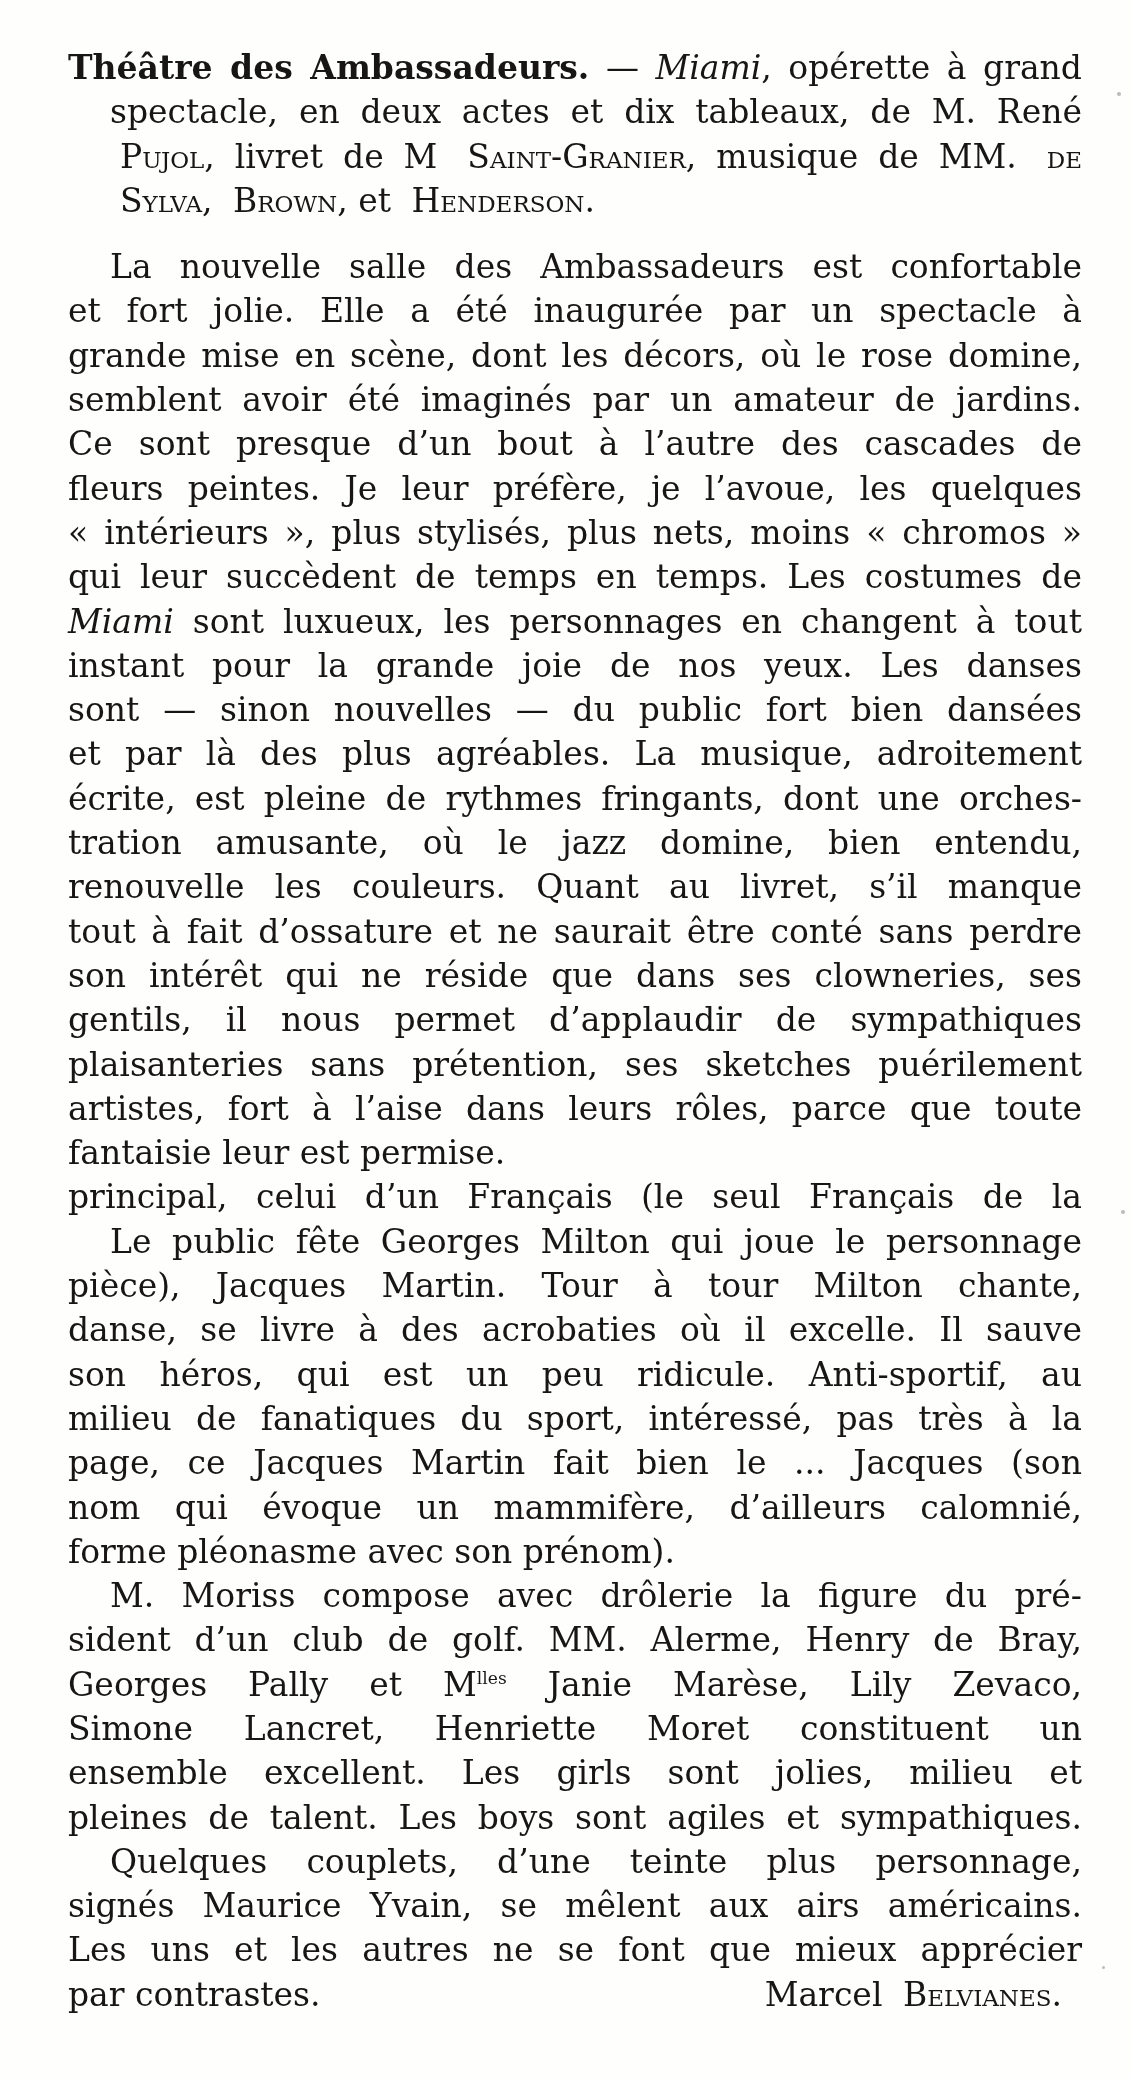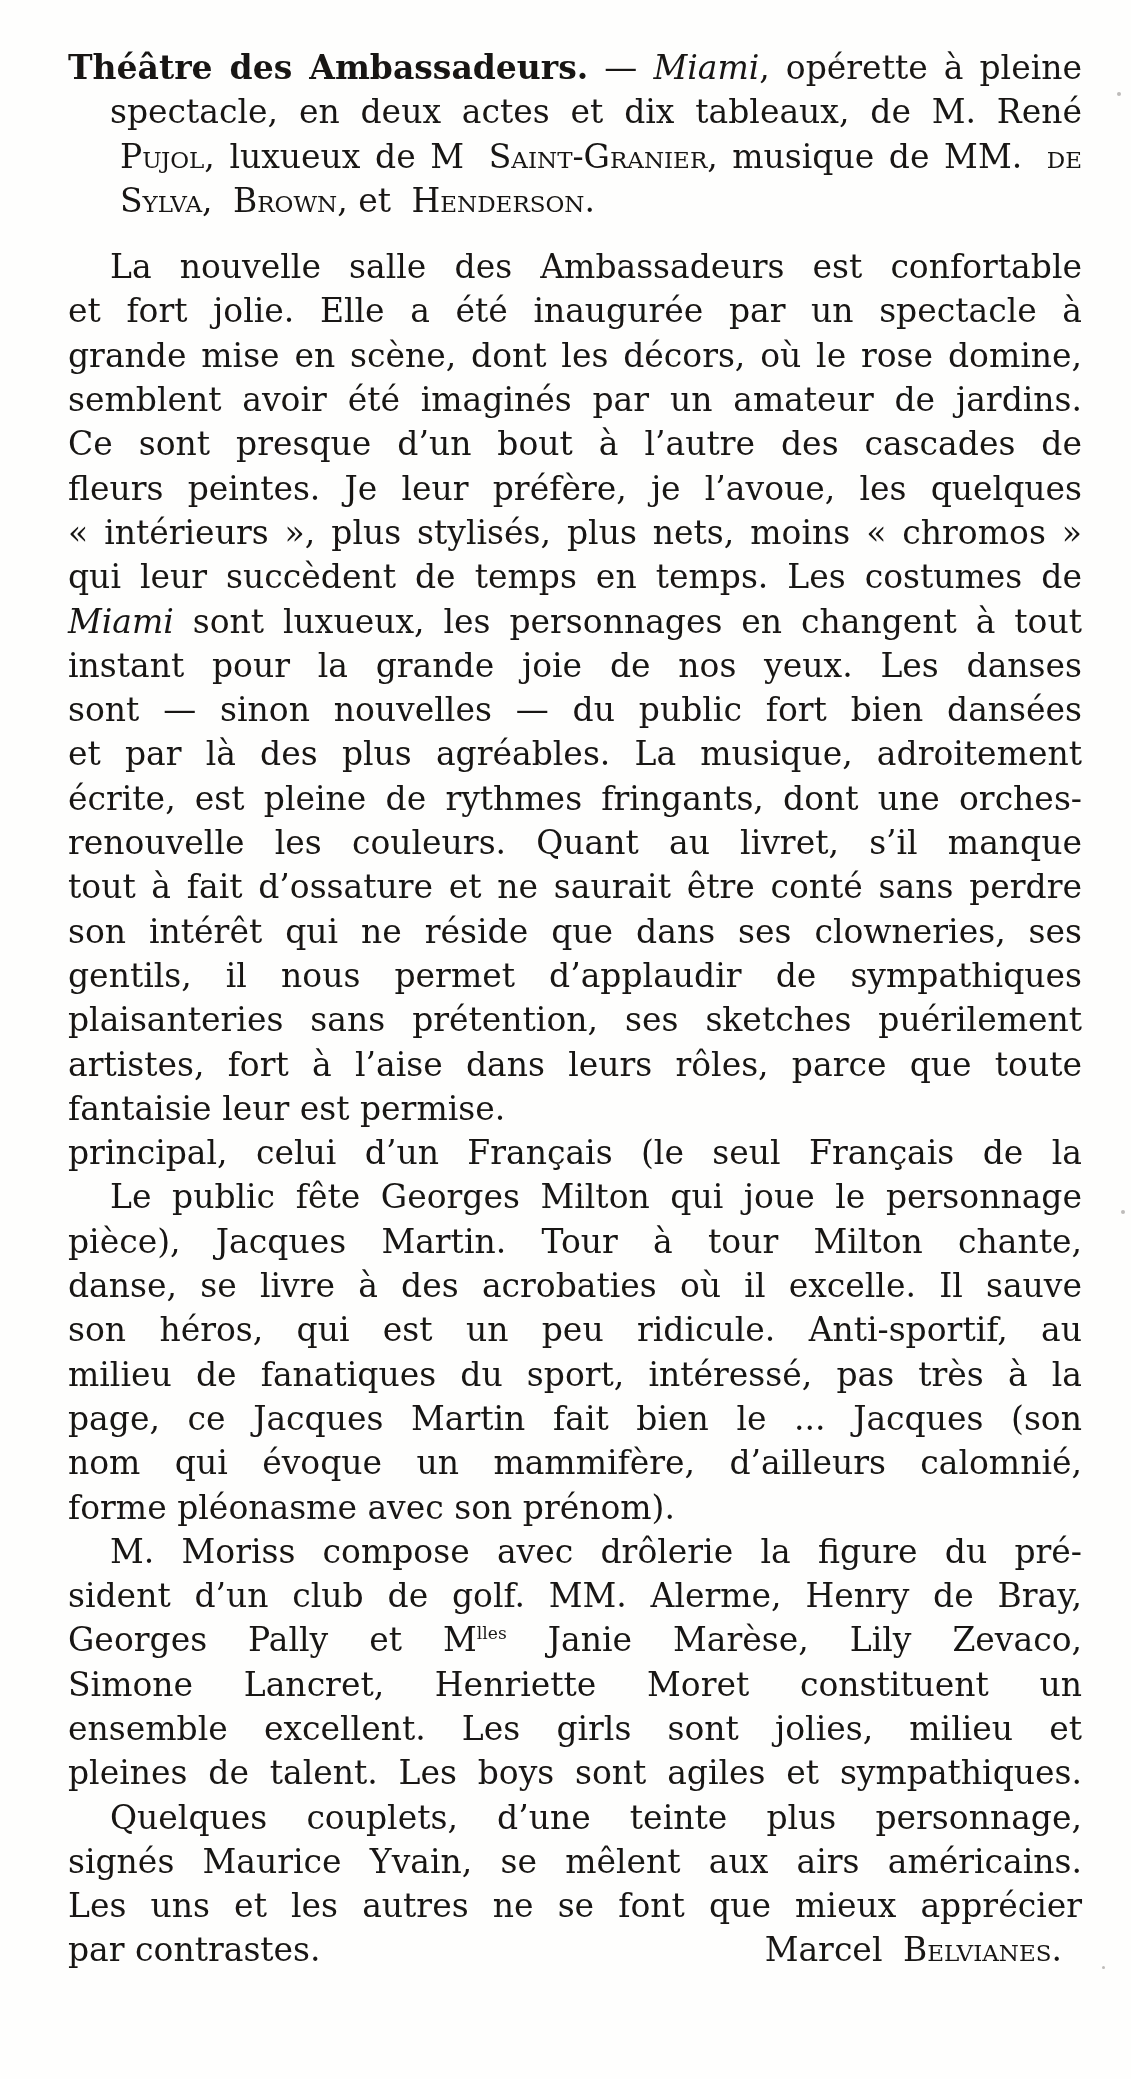--- a/index.html
+++ b/index.html
@@ -63,39 +63,40 @@
   .speck.s2 { left: 836px;  top: 58px;  width: 3px; height: 3px; }
   .speck.s3 { left: 1121px; top: 1210px; width: 4px; height: 4px; }
   .speck.s4 { left: 1102px; top: 1966px; width: 3px; height: 3px; }
 </style>
 </head>
 <body>
 
 <div class="page">
   <article>
       <div class="para gap-after">
-        <div class="line"><span class="seg-b">Théâtre des Ambassadeurs.</span><span class="seg-n"> — </span><span class="seg-i">Miami</span><span class="seg-n">, opérette à pleine</span></div>
+        <div class="line"><span class="seg-b">Théâtre des Ambassadeurs.</span><span class="seg-n"> — </span><span class="seg-i">Miami</span><span class="seg-n">, opérette à grand</span></div>
         <div class="line ind"><span class="seg-n">spectacle, en deux actes et dix tableaux, de M. René</span></div>
-        <div class="line ind"><span class="seg-sc">Pujol</span><span class="seg-n">, luxueux de M </span><span class="seg-sc">Saint-Granier</span><span class="seg-n">, musique de MM. </span><span class="seg-sc">de</span></div>
+        <div class="line ind"><span class="seg-sc">Pujol</span><span class="seg-n">, livret de M </span><span class="seg-sc">Saint-Granier</span><span class="seg-n">, musique de MM. </span><span class="seg-sc">de</span></div>
         <div class="line ind nojust"><span class="seg-sc">Sylva</span><span class="seg-n">, </span><span class="seg-sc">Brown</span><span class="seg-n">, et </span><span class="seg-sc">Henderson</span><span class="seg-n">.</span></div>
       </div>
       <div class="para">
         <div class="line ind"><span class="seg-n">La nouvelle salle des Ambassadeurs est confortable</span></div>
         <div class="line"><span class="seg-n">et fort jolie. Elle a été inaugurée par un spectacle à</span></div>
         <div class="line"><span class="seg-n">grande mise en scène, dont les décors, où le rose domine,</span></div>
         <div class="line"><span class="seg-n">semblent avoir été imaginés par un amateur de jardins.</span></div>
         <div class="line"><span class="seg-n">Ce sont presque d’un bout à l’autre des cascades de</span></div>
         <div class="line"><span class="seg-n">fleurs peintes. Je leur préfère, je l’avoue, les quelques</span></div>
         <div class="line"><span class="seg-n">« intérieurs », plus stylisés, plus nets, moins « chromos »</span></div>
         <div class="line"><span class="seg-n">qui leur succèdent de temps en temps. Les costumes de</span></div>
         <div class="line"><span class="seg-i">Miami </span><span class="seg-n">sont luxueux, les personnages en changent à tout</span></div>
         <div class="line"><span class="seg-n">instant pour la grande joie de nos yeux. Les danses</span></div>
         <div class="line"><span class="seg-n">sont — sinon nouvelles — du public fort bien dansées</span></div>
         <div class="line"><span class="seg-n">et par là des plus agréables. La musique, adroitement</span></div>
         <div class="line"><span class="seg-n">écrite, est pleine de rythmes fringants, dont une orches-</span></div>
+        <div class="line"><span class="seg-n">tration amusante, où le jazz domine, bien entendu,</span></div>
         <div class="line"><span class="seg-n">renouvelle les couleurs. Quant au livret, s’il manque</span></div>
         <div class="line"><span class="seg-n">tout à fait d’ossature et ne saurait être conté sans perdre</span></div>
         <div class="line"><span class="seg-n">son intérêt qui ne réside que dans ses clowneries, ses</span></div>
         <div class="line"><span class="seg-n">gentils, il nous permet d’applaudir de sympathiques</span></div>
         <div class="line"><span class="seg-n">plaisanteries sans prétention, ses sketches puérilement</span></div>
         <div class="line"><span class="seg-n">artistes, fort à l’aise dans leurs rôles, parce que toute</span></div>
         <div class="line nojust"><span class="seg-n">fantaisie leur est permise.</span></div>
       </div>
       <div class="para">
         <div class="line"><span class="seg-n">principal, celui d’un Français (le seul Français de la</span></div>

